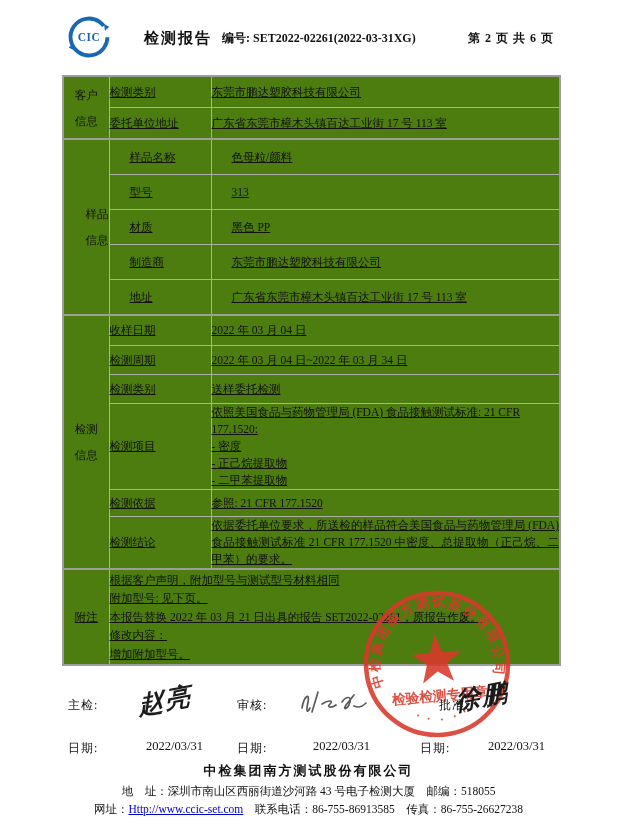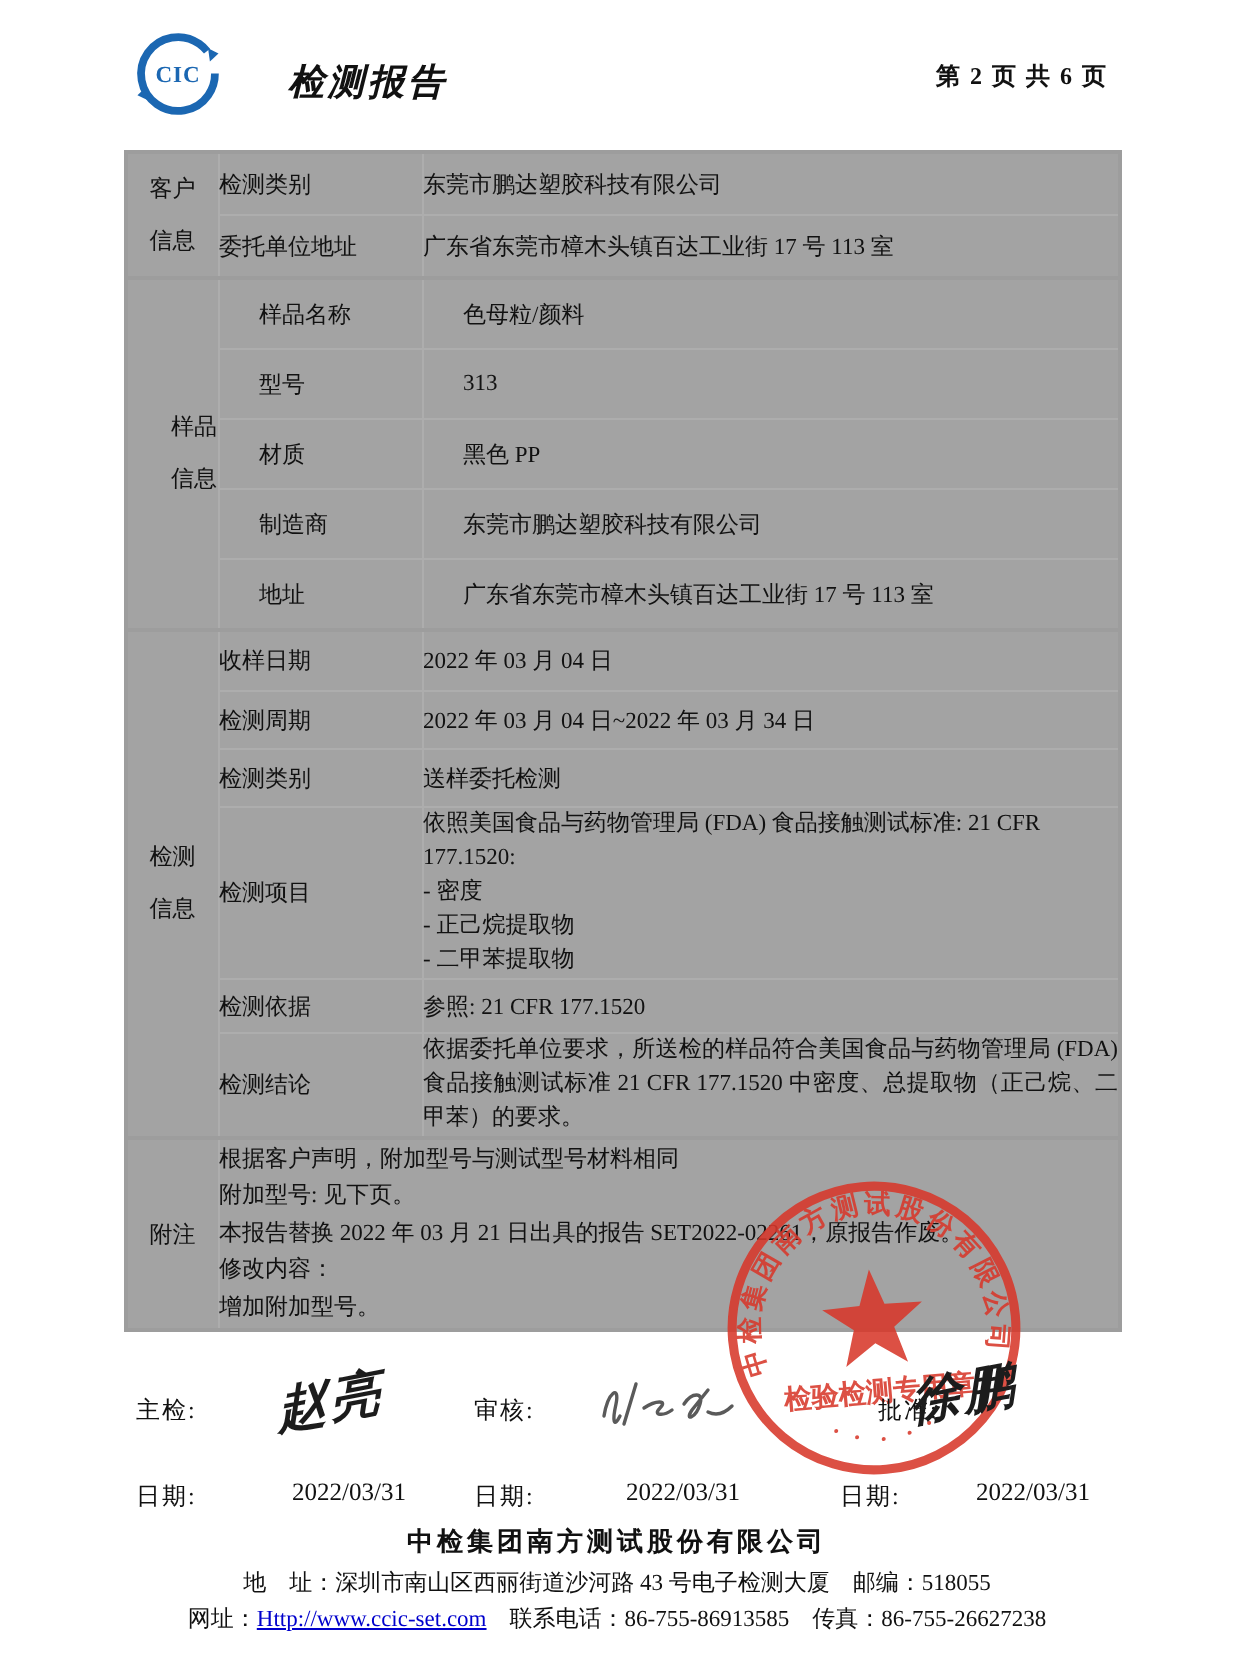--- a/index.html
+++ b/index.html
@@ -2,31 +2,31 @@
 <html><head>
 <meta charset="utf-8">
 <style>
   html,body{margin:0;padding:0;background:#fff;}
   .page{
     position:relative;width:617px;height:840px;background:#ffffff;overflow:hidden;
     font-family:"Liberation Serif","DejaVu Serif",serif;color:#111;
   }
   
   .logo{position:absolute;left:61px;top:13px;width:56px;height:48px;}
-  .hdr-title{position:absolute;left:144px;top:29px;font-size:18px;font-weight:bold;letter-spacing:2px;font-style:italic;}
+  .hdr-title{position:absolute;left:144px;top:29px;font-size:15px;font-weight:bold;letter-spacing:2px;}
   .hdr-no{position:absolute;left:222px;top:30px;font-size:12px;font-weight:bold;}
   .hdr-page{position:absolute;left:468px;top:30px;font-size:12px;font-weight:bold;letter-spacing:1px;}
   
   table.report{
     position:absolute;left:62px;top:75px;width:497px;
     border-collapse:collapse;table-layout:fixed;
     font-size:11.5px;
   }
   table.report{border:2px solid #9d9d9d;}
-  table.report td{border:1px solid #adadad;padding:0;vertical-align:middle;background:#a3a3a3;}
+  table.report td{border:1px solid #adadad;padding:0;vertical-align:middle;background:#4d7c0f;text-decoration:underline;}
   tr.sec-start td{border-top:2px solid #9d9d9d;}
   td.sec{text-align:center;}
   td.sec .vlabel{display:inline-block;width:26px;line-height:26px;word-break:break-all;text-align:center;}
   td.lbl{padding-left:8px;}
   td.val{padding-left:11px;}
   .items-cell{padding:6px 10px 5px 11px;line-height:17px;}
   .concl-cell{padding:4px 9px 4px 11px;line-height:17px;text-align:justify;}
   .notes-cell{padding:6px 10px 5px 9px;line-height:18.5px;vertical-align:top;}
   
   tr.h30 td{height:30px;} tr.h34 td{height:34px;padding-left:20px;} tr.h29 td{height:29px;}
@@ -52,20 +52,21 @@
 
 <div class="page">
 
   <svg class="logo" viewBox="0 0 60 52">
     <circle cx="30" cy="26" r="20" fill="none" stroke="#1b67b2" stroke-width="4.2" stroke-dasharray="100 13" transform="rotate(35 30 26)"></circle>
     <path d="M46,12 l6,2 -4,5 z" fill="#1b67b2" transform="rotate(8 46 14)"></path>
     <path d="M14,40 l-6,-2 4,-5 z" fill="#1b67b2" transform="rotate(8 12 38)"></path>
     <text x="30" y="30.5" text-anchor="middle" font-size="12.5" font-weight="bold" font-family="Liberation Serif, serif" fill="#1b67b2" letter-spacing="0.5">CIC</text>
   </svg>
   <div class="hdr-title">检测报告</div>
+  <div class="hdr-no">编号: SET2022-02261(2022-03-31XG)</div>
   <div class="hdr-page">第 2 页 共 6 页</div>
 
   <table class="report">
     <colgroup>
         <col style="width:46px">
         <col style="width:102px">
         <col style="width:349px">
       </colgroup>
     <tbody>
 

